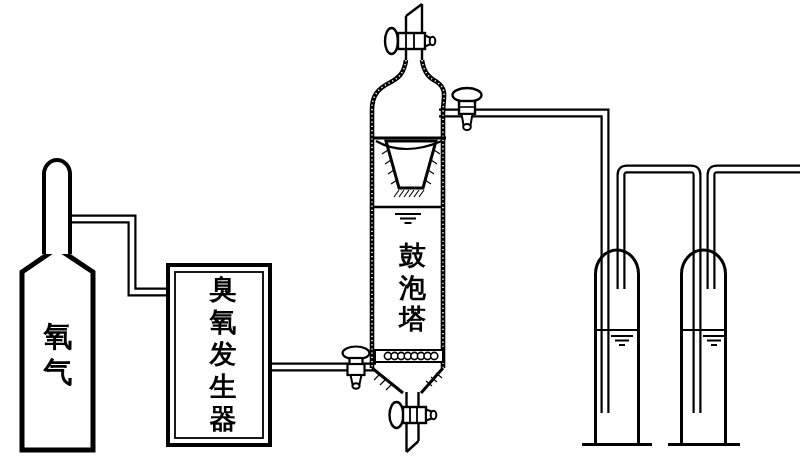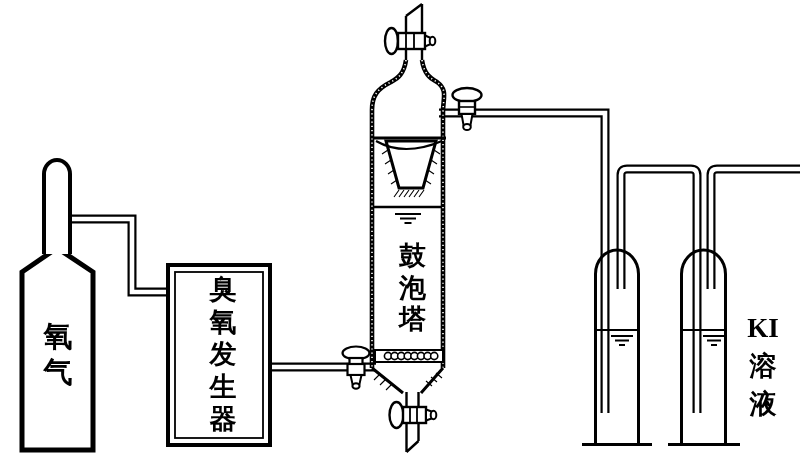--- a/index.html
+++ b/index.html
@@ -151,16 +151,13 @@
   <div class="vlabel lbl-oxygen">氧
 气</div>
   <div class="vlabel lbl-generator">臭
 氧
 发
 生
 器</div>
   <div class="vlabel lbl-column">鼓
 泡
 塔</div>
-  <div class="vlabel lbl-ki">KI
-溶
-液</div>
 </div>
 
 </body></html>

